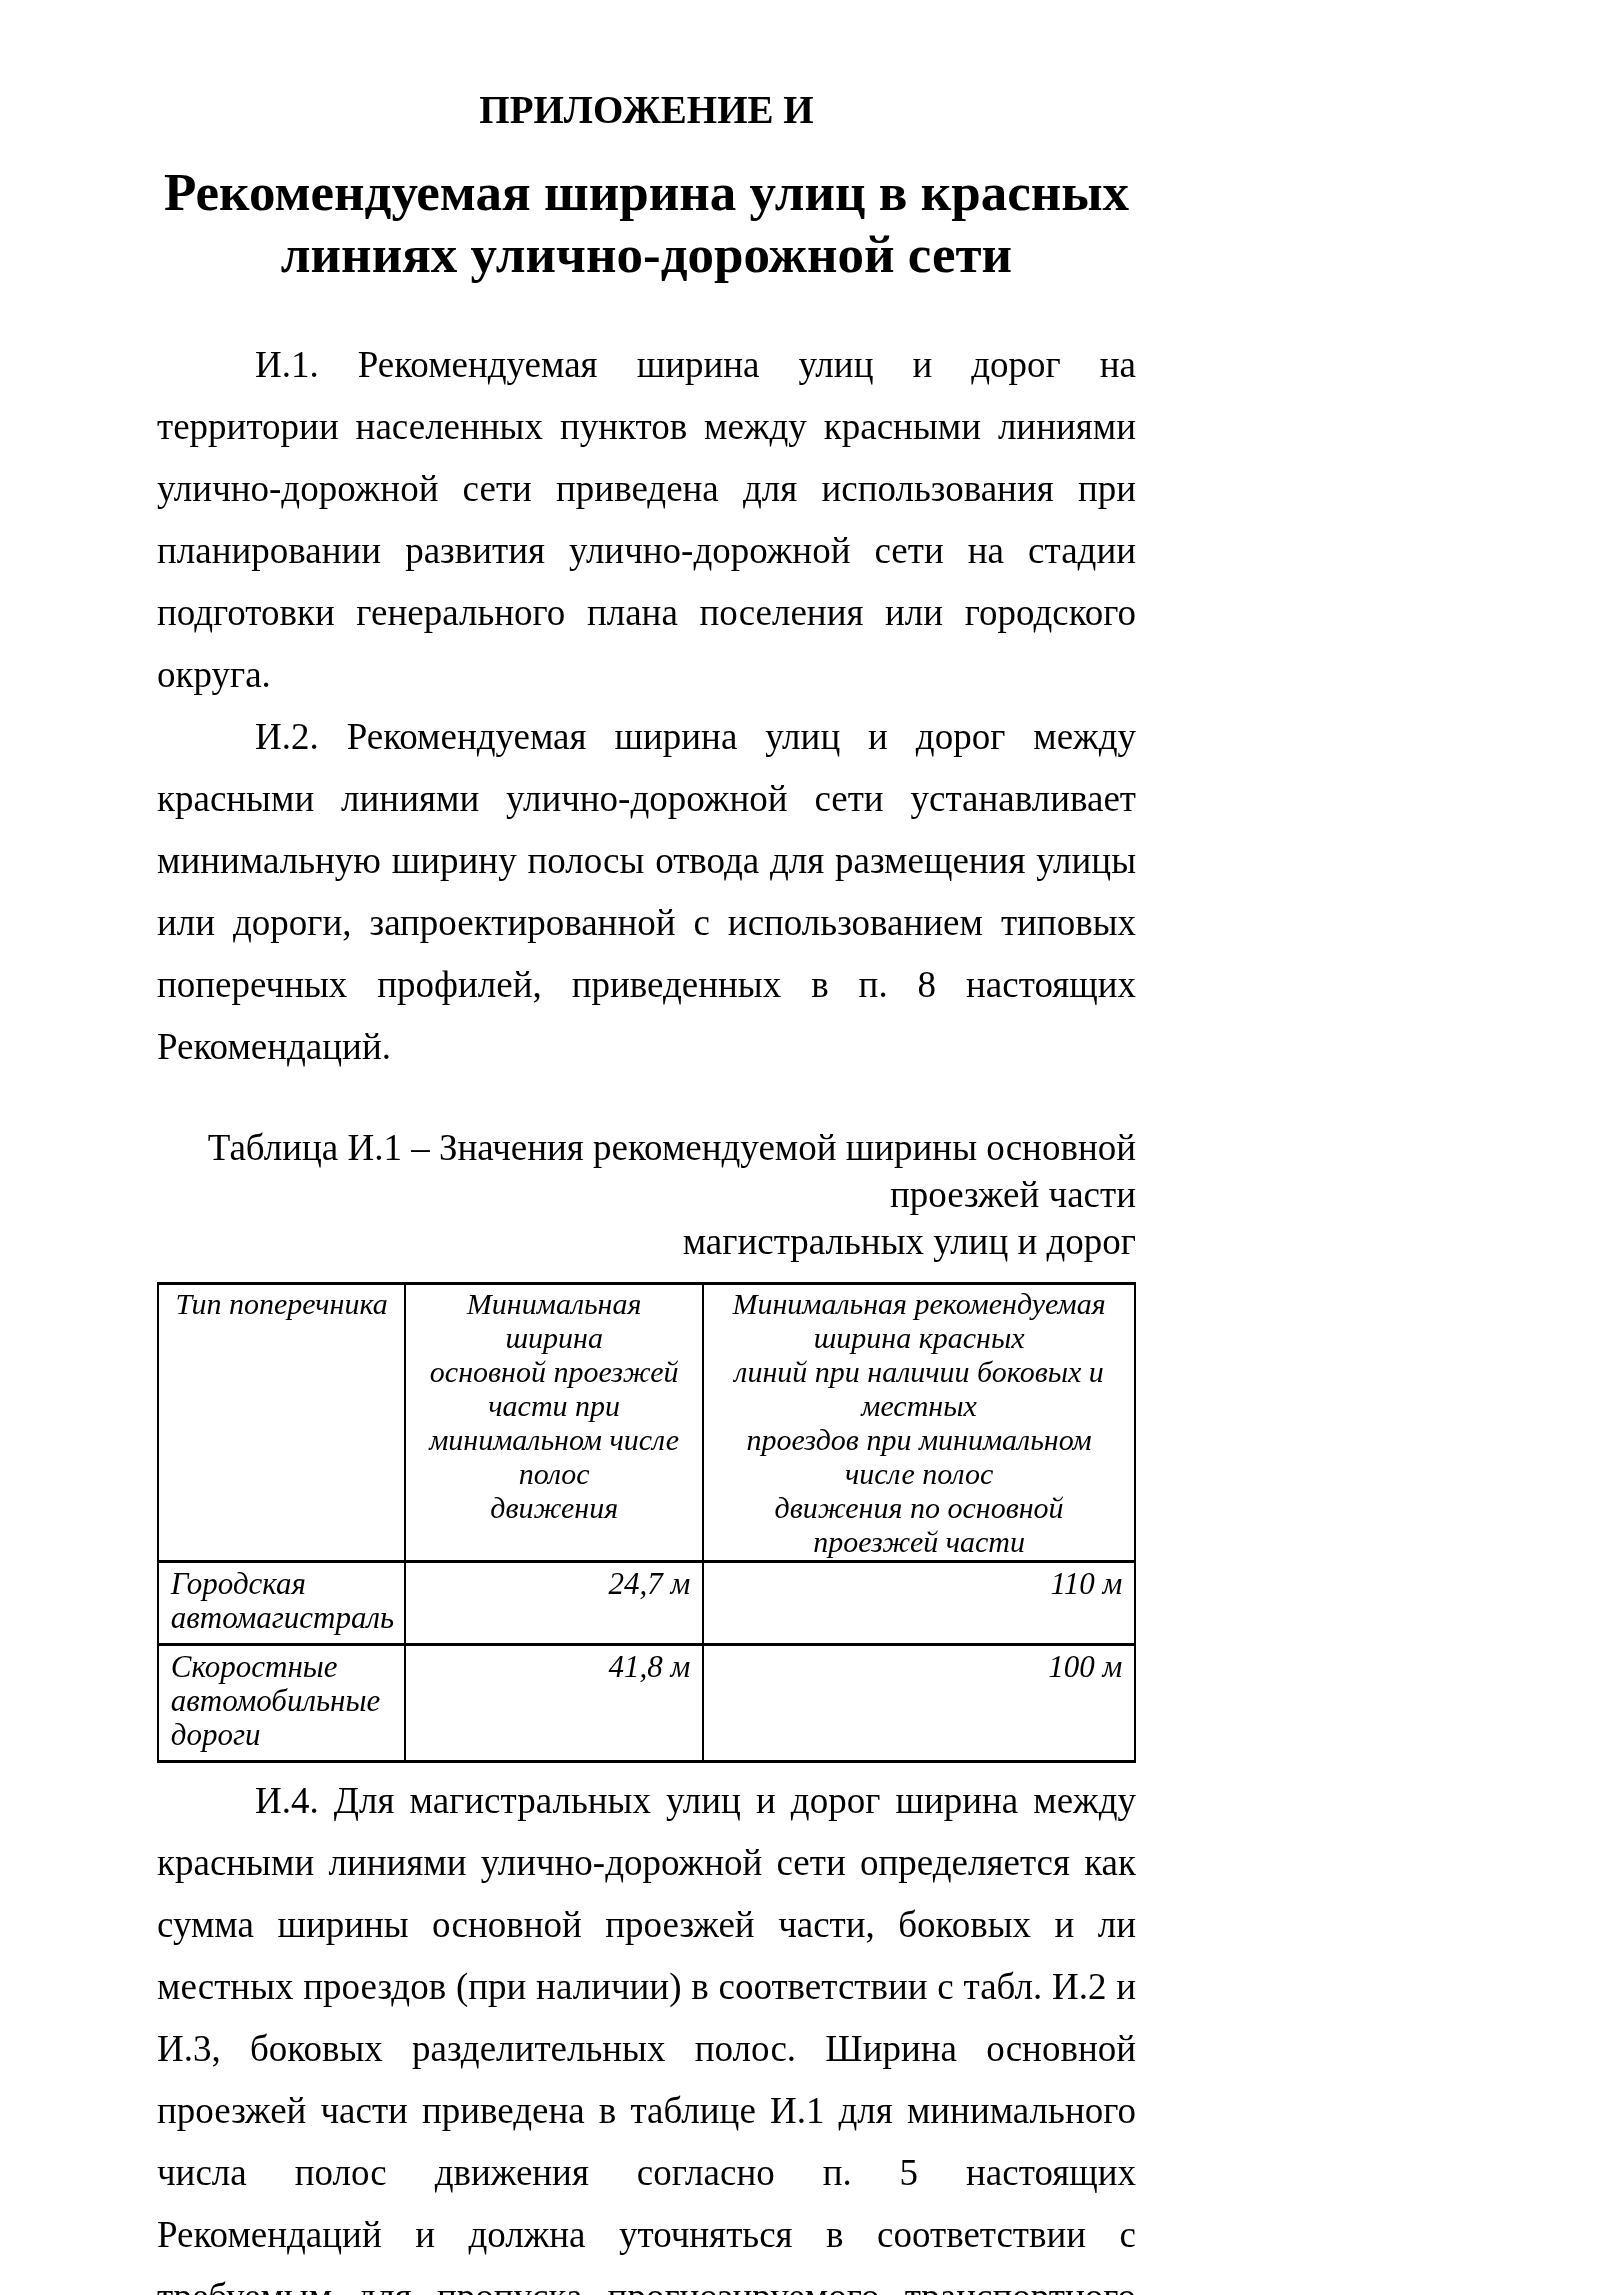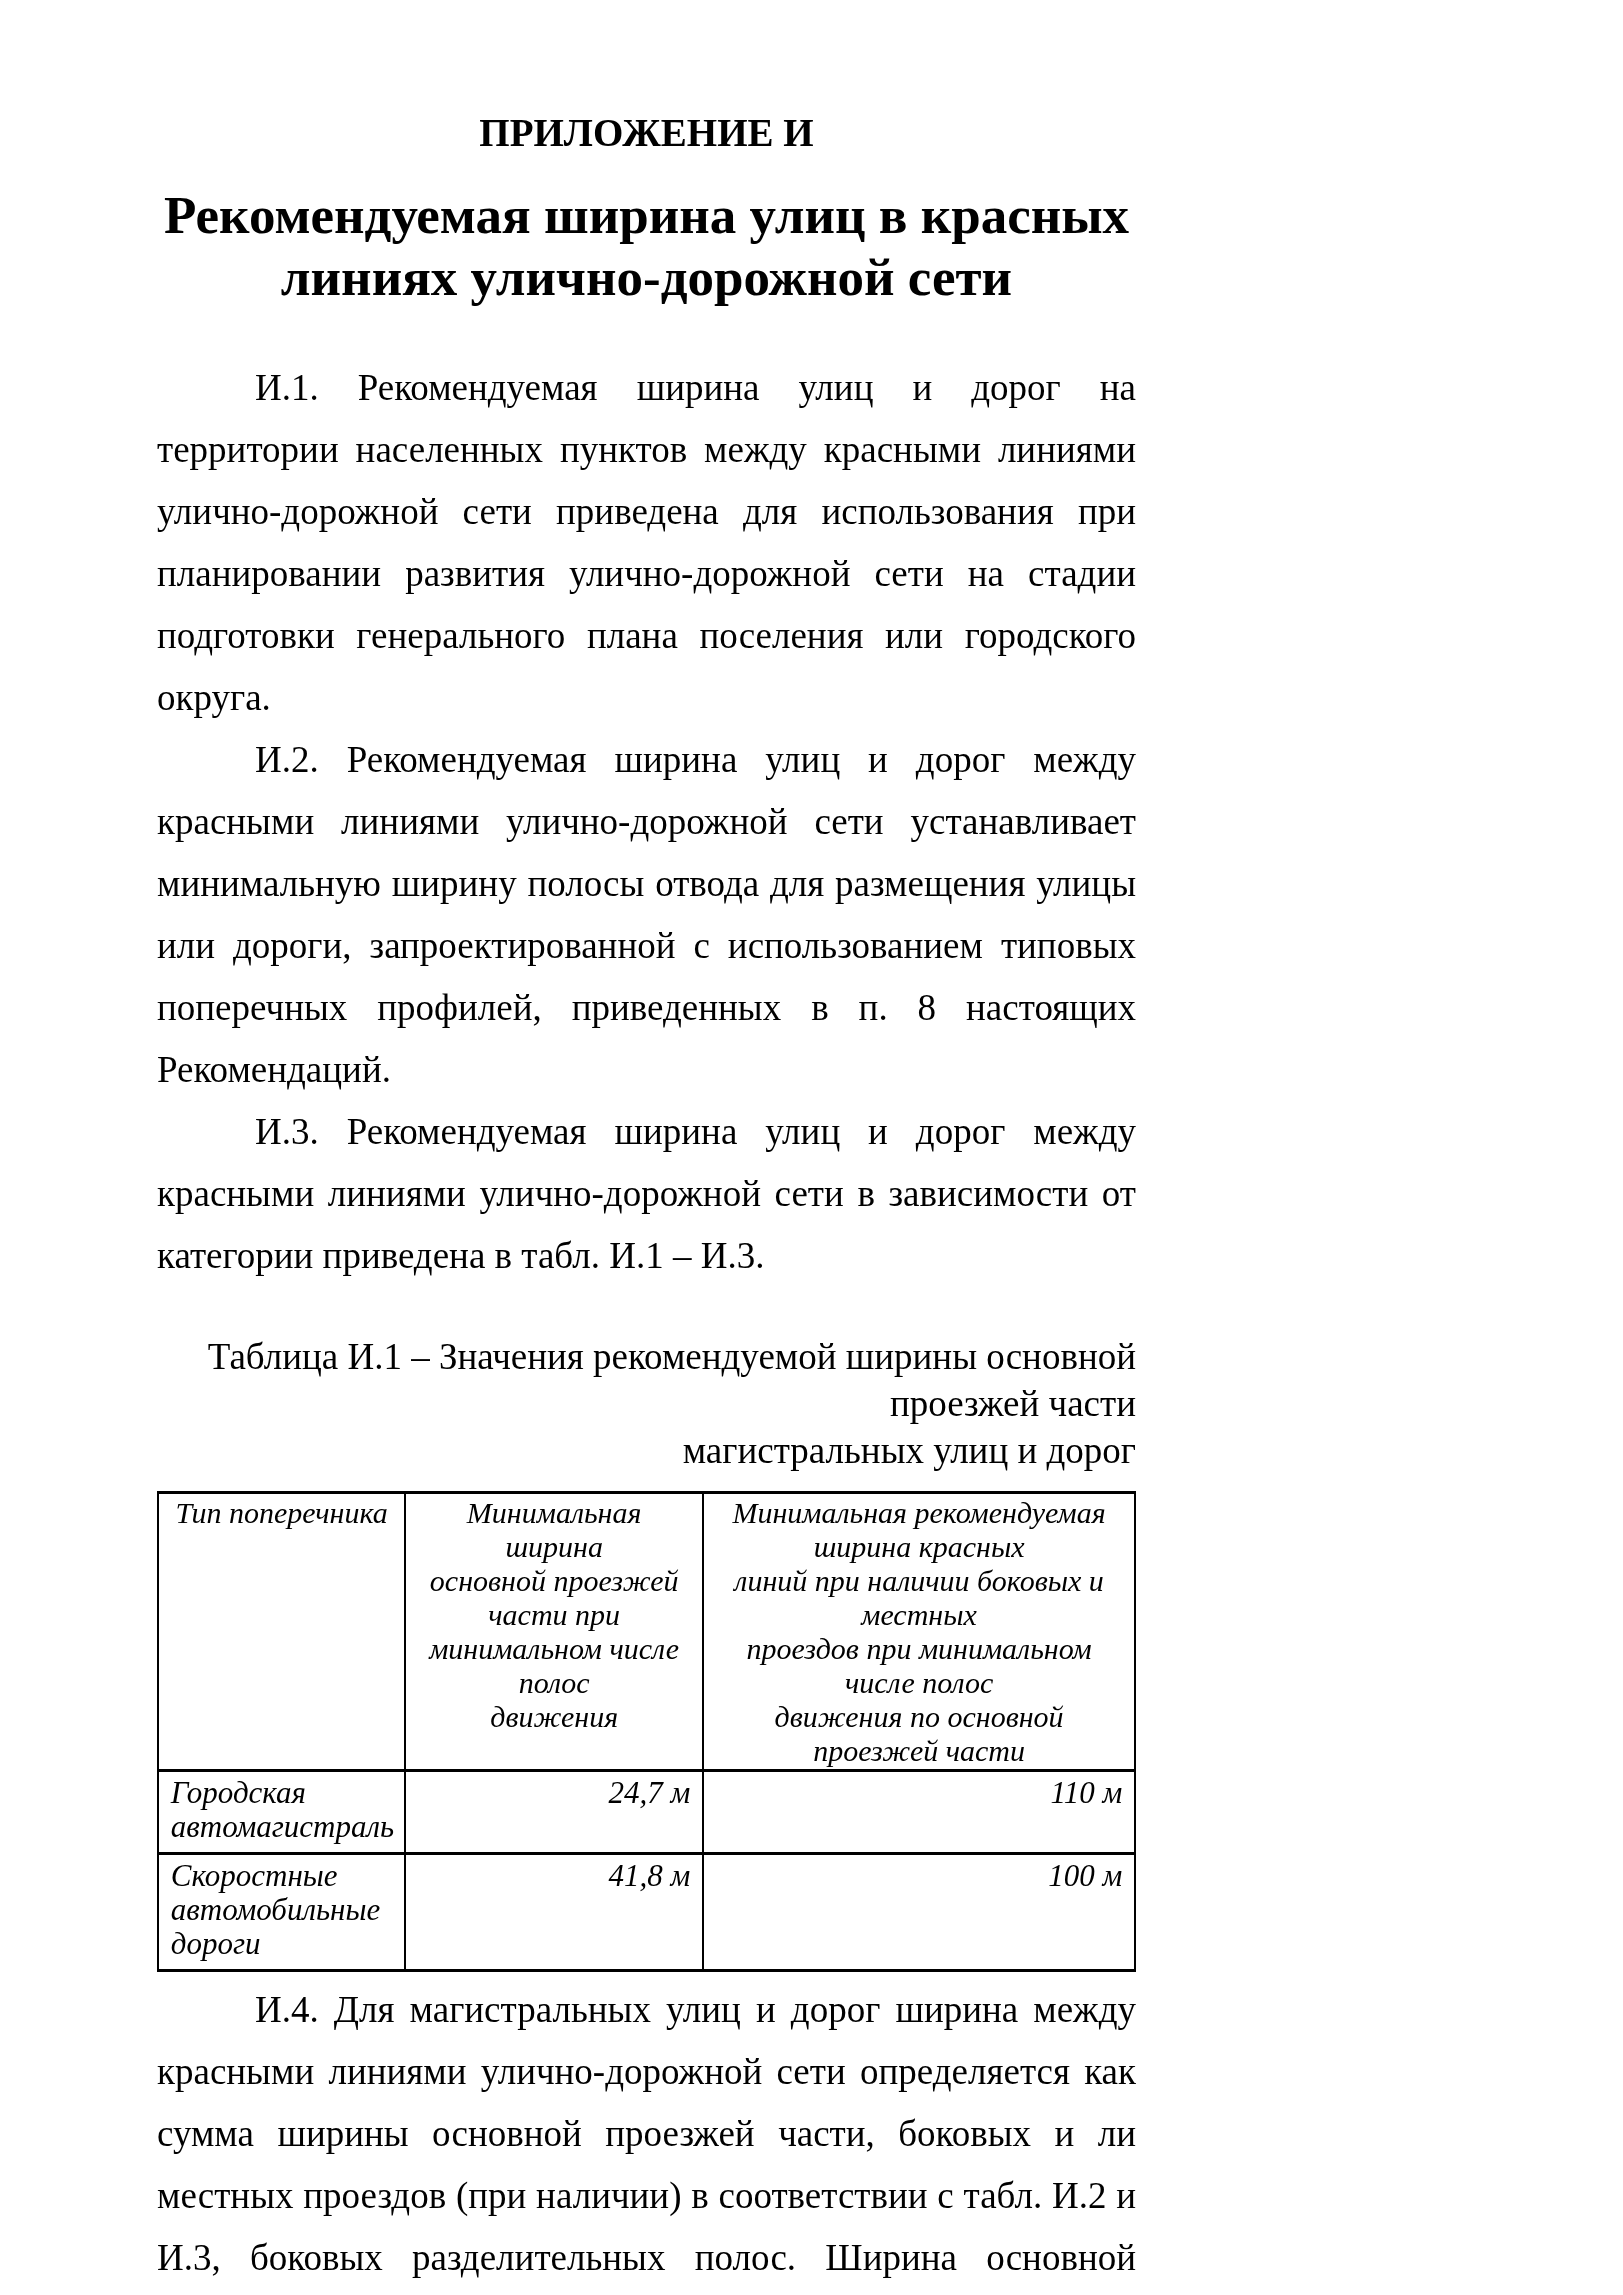--- a/index.html
+++ b/index.html
@@ -11,21 +11,21 @@
     height: 2295px;
     background: #ffffff;
     color: #000000;
     font-family: "Liberation Serif", "DejaVu Serif", serif;
     overflow: hidden;
   }
   .page {
     box-sizing: border-box;
     width: 1287px;
     height: 2295px;
-    padding: 102px 151px 0 157px;
+    padding: 79px 151px 0 157px;
   }
   .doc-title {
     text-align: center;
     font-weight: bold;
     font-size: 39px;
     line-height: 62px;
   }
   .doc-subtitle {
     text-align: center;
     font-weight: bold;
@@ -90,21 +90,20 @@
 <div class="page">
 
   <div class="doc-title">ПРИЛОЖЕНИЕ И</div>
 
   <div class="doc-subtitle">Рекомендуемая ширина улиц в красных линиях улично-дорожной сети</div>
 
   <div class="para para-i1">И.1. Рекомендуемая ширина улиц и дорог на территории населенных пунктов между красными линиями улично-дорожной сети приведена для использования при планировании развития улично-дорожной сети на стадии подготовки генерального плана поселения или городского округа.</div>
 
   <div class="para">И.2. Рекомендуемая ширина улиц и дорог между красными линиями улично-дорожной сети устанавливает минимальную ширину полосы отвода для размещения улицы или дороги, запроектированной с использованием типовых поперечных профилей, приведенных в п. 8 настоящих Рекомендаций.</div>
 
-  <div class="para">И.3. Рекомендуемая ширина улиц и дорог между красными линиями улично-дорожной сети в зависимости от категории приведена в табл. И.1 – И.3.</div>
 
   <div class="table-caption">Таблица И.1 – Значения рекомендуемой ширины основной проезжей части
 магистральных улиц и дорог</div>
 
   <table class="main-table">
     <colgroup>
       <col style="width:25.3%">
       <col style="width:30.5%">
       <col style="width:44.2%">
     </colgroup>

